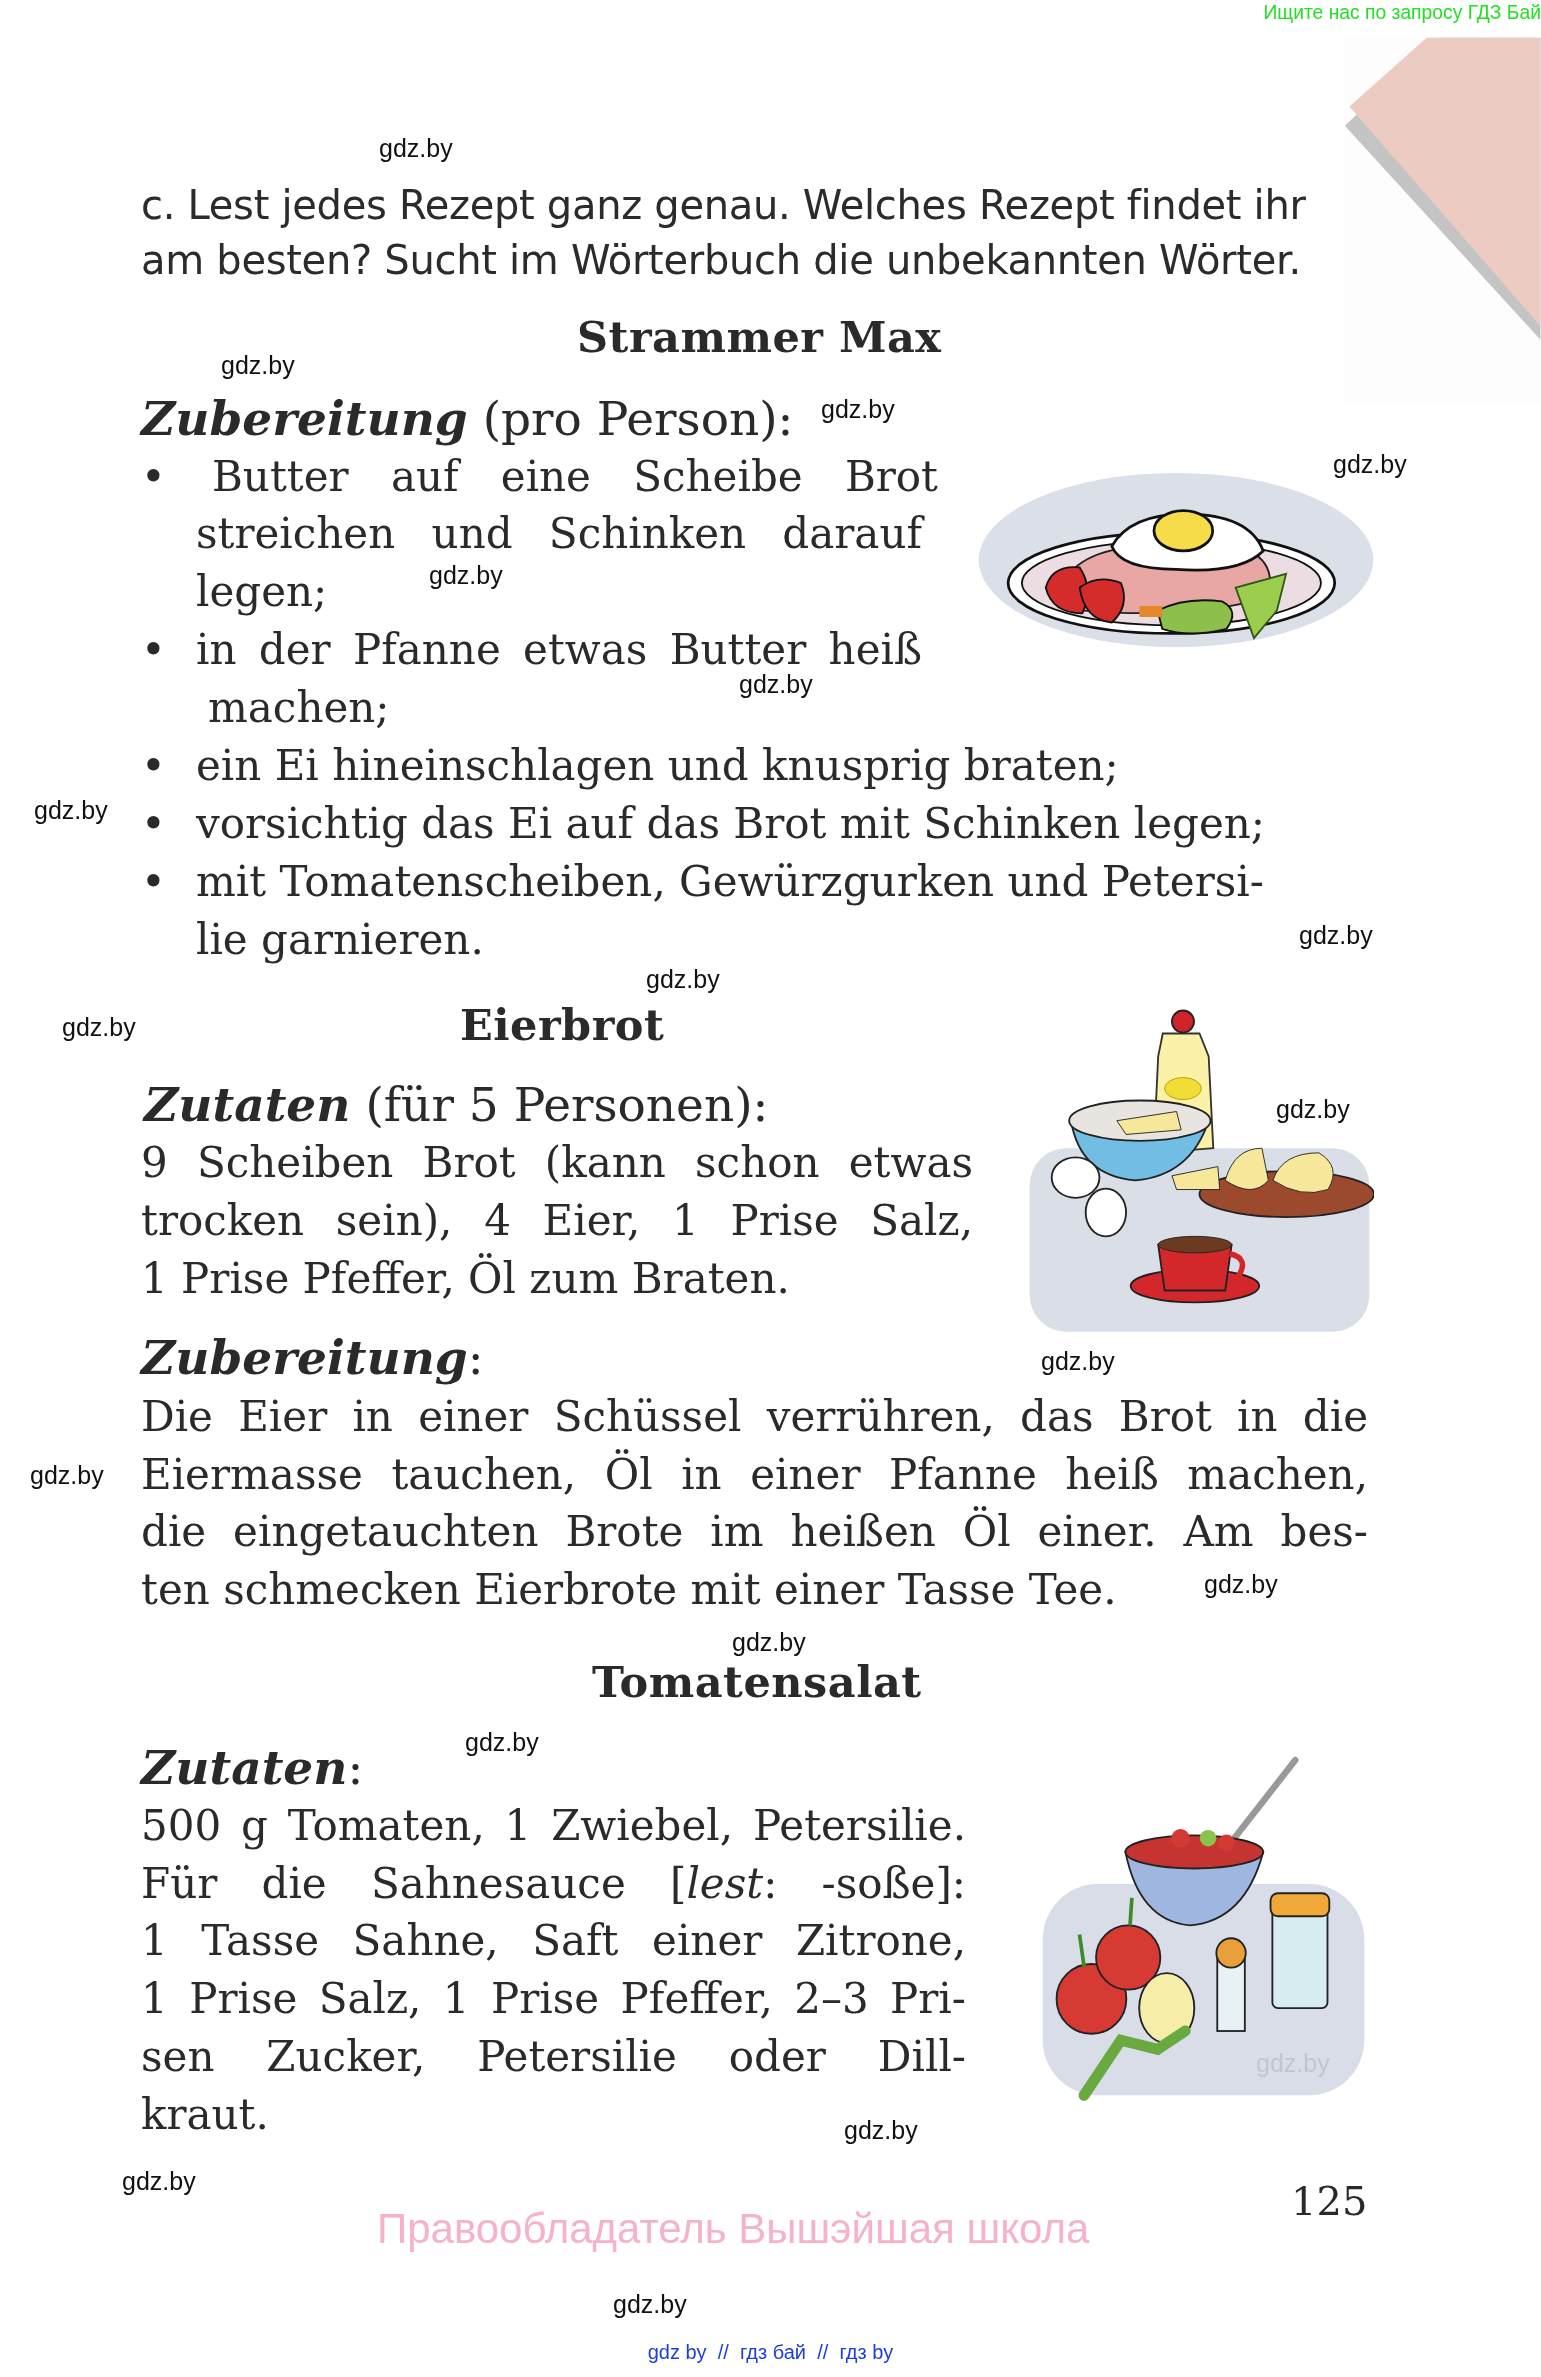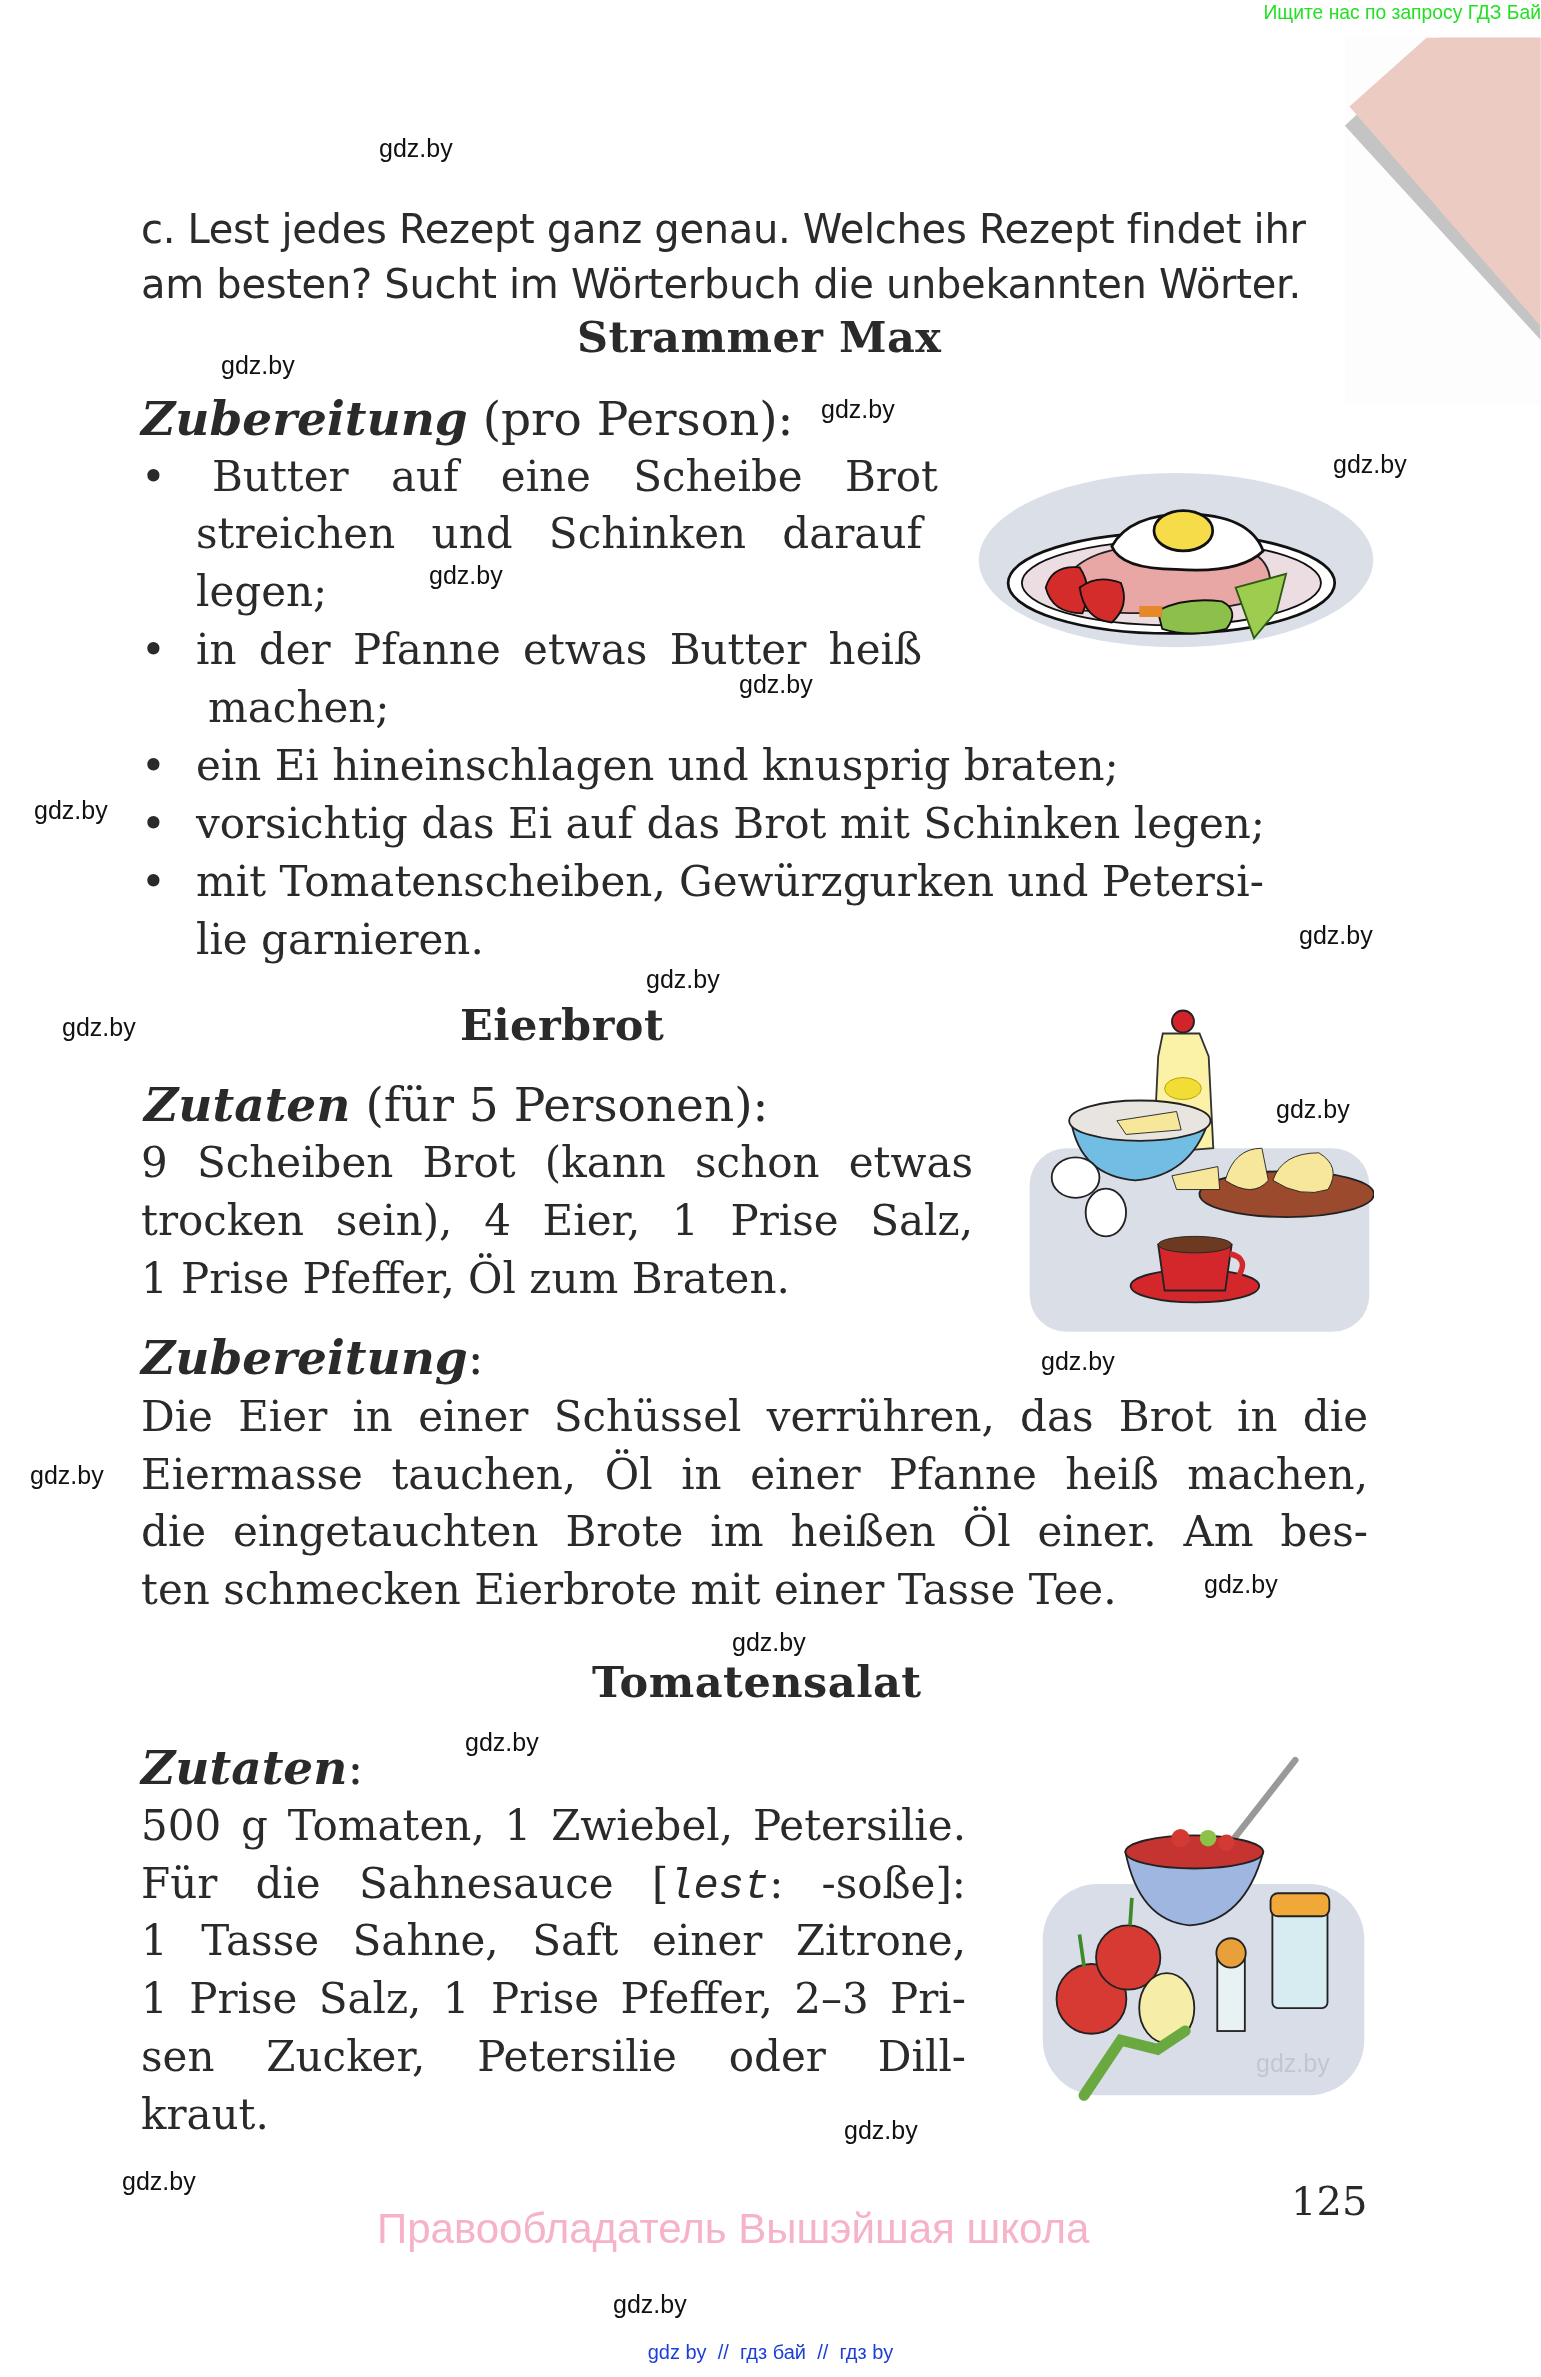--- a/index.html
+++ b/index.html
@@ -1,24 +1,24 @@
 <!DOCTYPE html>
 <html style="font-size:14.7px"><head>
 <meta charset="utf-8">
 <style>
   html,body{margin:0;padding:0;background:#fff;}
   body{width:1541px;height:2377px;position:relative;overflow:hidden;color:#2a2a2a;}
   .abs{position:absolute;white-space:nowrap;}
   .sans{font-family:"Liberation Sans",sans-serif;}
   .topnote{top:1.8px;left:0;width:1541px;text-align:right;font-size:19.3px;color:#22e022;}
   .wm{font-family:"Liberation Sans",sans-serif;font-size:25px;color:#111;}
-  .task{left:141px;font-family:"DejaVu Sans",sans-serif;font-size:40px;color:#2b2b2b;letter-spacing:-0.3px;margin-top:24px;}
+  .task{left:141px;font-family:"DejaVu Sans",sans-serif;font-size:40px;color:#2b2b2b;letter-spacing:-0.3px;}
   .title{font-family:"DejaVu Serif",serif;font-weight:bold;font-size:43px;color:#2a2a2a;letter-spacing:0.5px;}
   .body{font-family:"DejaVu Serif",serif;font-size:42px;color:#2a2a2a;line-height:58px;}
-  .body i{font-weight:bold;font-family:Liberation Mono, monospace;}
+  .body i{font-weight:bold;}
   .lbl{font-family:"DejaVu Serif",serif;font-size:47px;color:#2a2a2a;}
   .lbl b{font-style:italic;}
   .just{text-align:justify;text-align-last:justify;}
   .corner{position:absolute;left:0;top:0;}
   .pagenum{font-family:"DejaVu Serif",serif;font-size:40px;color:#2a2a2a;}
   .copyright{font-family:"Liberation Sans",sans-serif;font-size:42px;color:#f6b2c6;}
   .footer{font-family:"Liberation Sans",sans-serif;font-size:20px;color:#1d3fd8;}
   .pic{position:absolute;}
 </style>
 </head>

